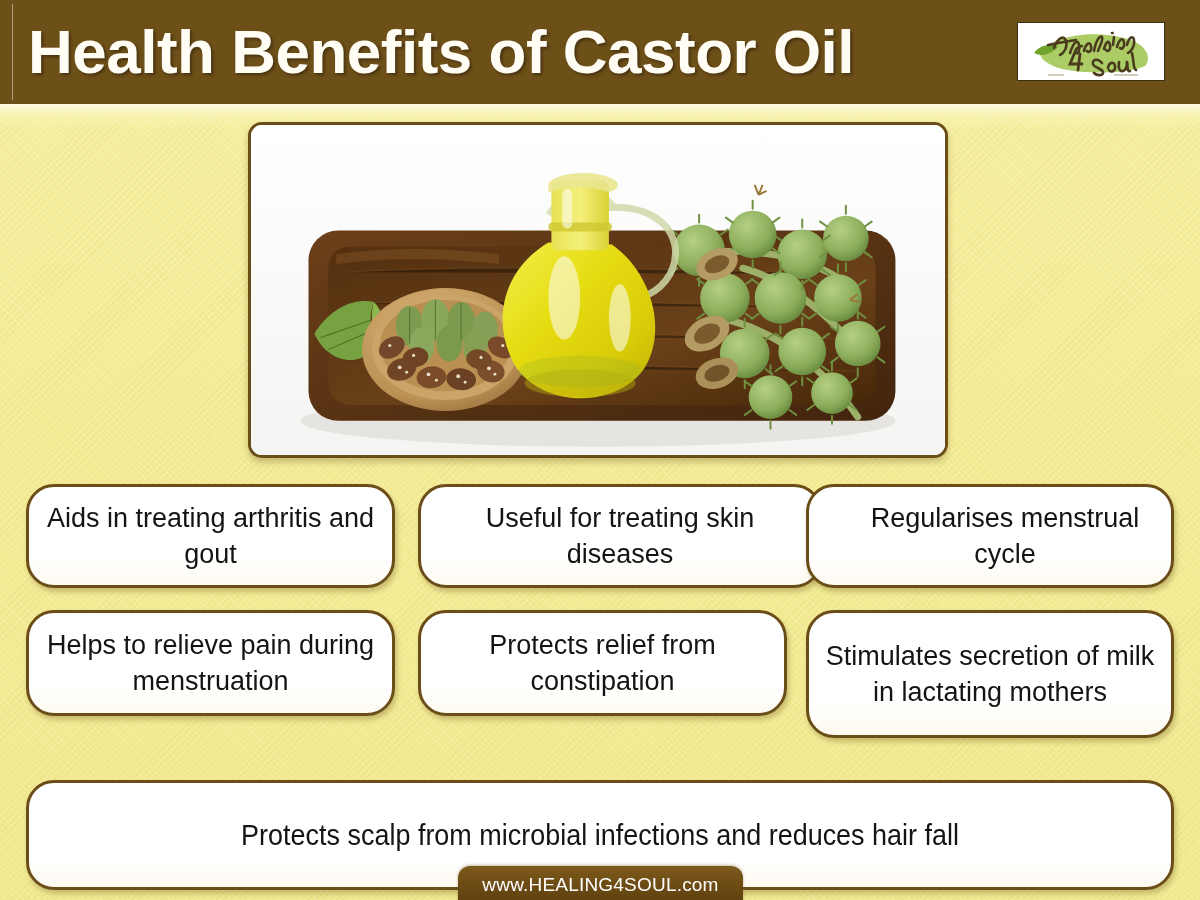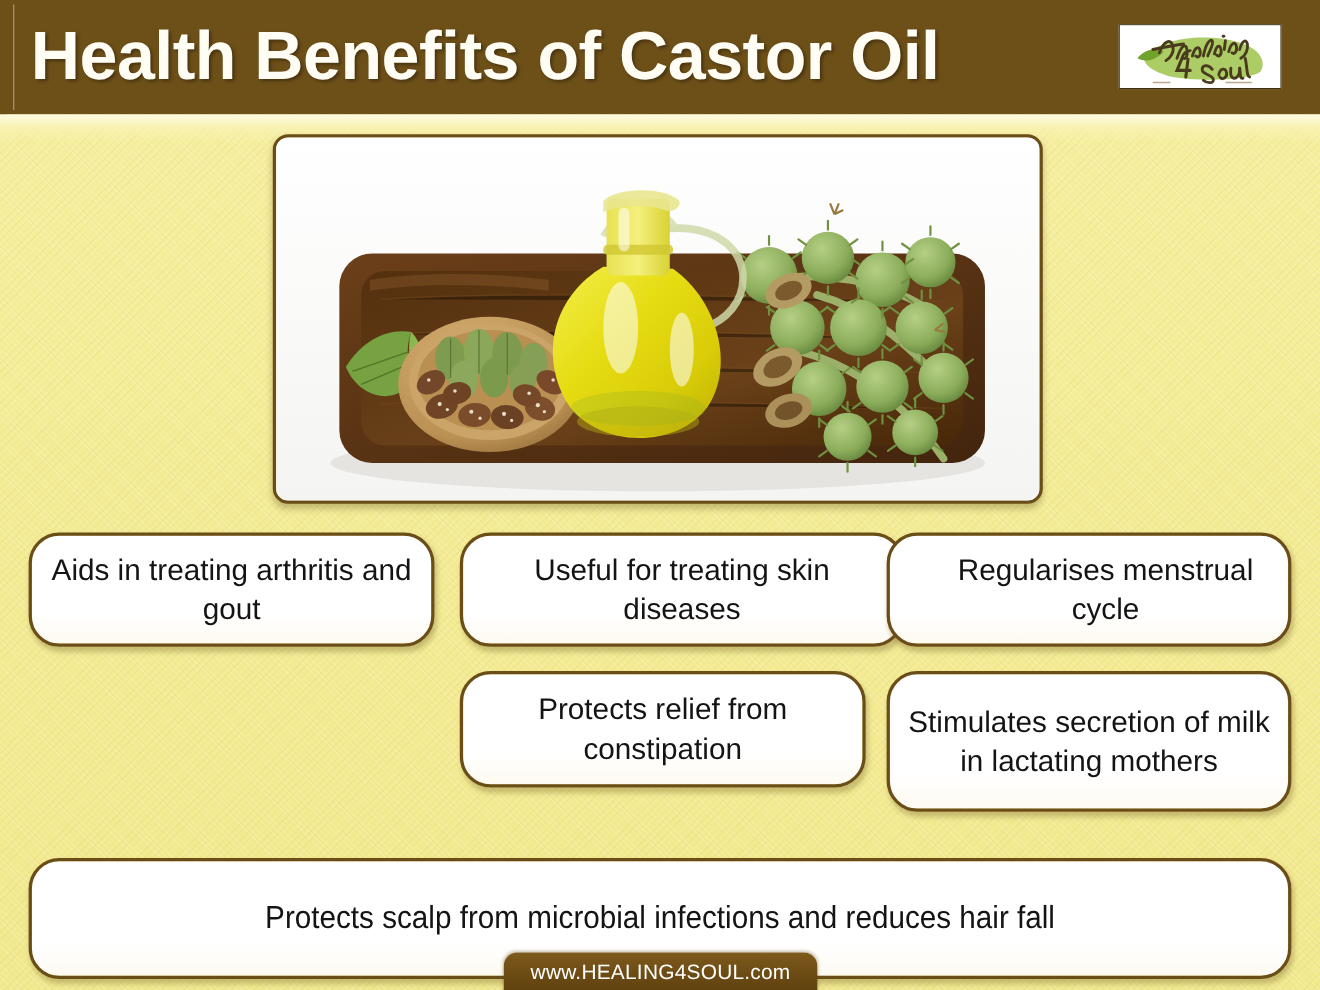--- a/index.html
+++ b/index.html
@@ -427,20 +427,23 @@
   </div>
 
   <div class="benefit-box" id="box-r1c2">
     <span class="benefit-text">Useful for treating skin diseases</span>
   </div>
 
   <div class="benefit-box" id="box-r1c3">
     <span class="benefit-text">Regularises menstrual cycle</span>
   </div>
 
+  <div class="benefit-box" id="box-r2c1">
+    <span class="benefit-text">Helps to relieve pain during menstruation</span>
+  </div>
 
   <div class="benefit-box" id="box-r2c2">
     <span class="benefit-text">Protects relief from constipation</span>
   </div>
 
   <div class="benefit-box" id="box-r2c3">
     <span class="benefit-text">Stimulates secretion of milk in lactating mothers</span>
   </div>
 
   <div class="benefit-box" id="box-wide">

